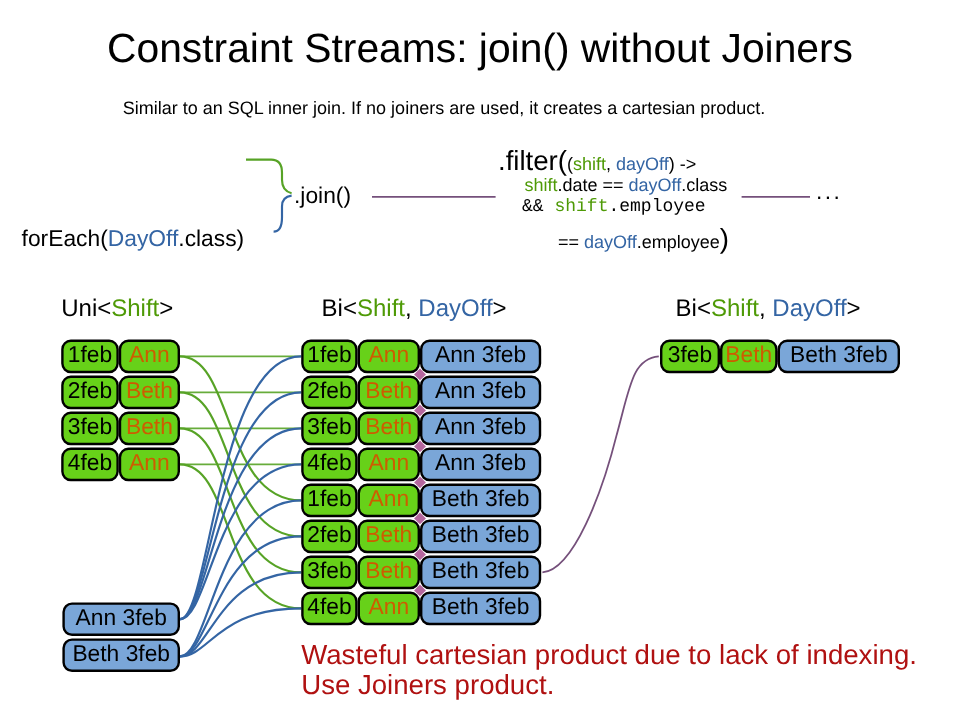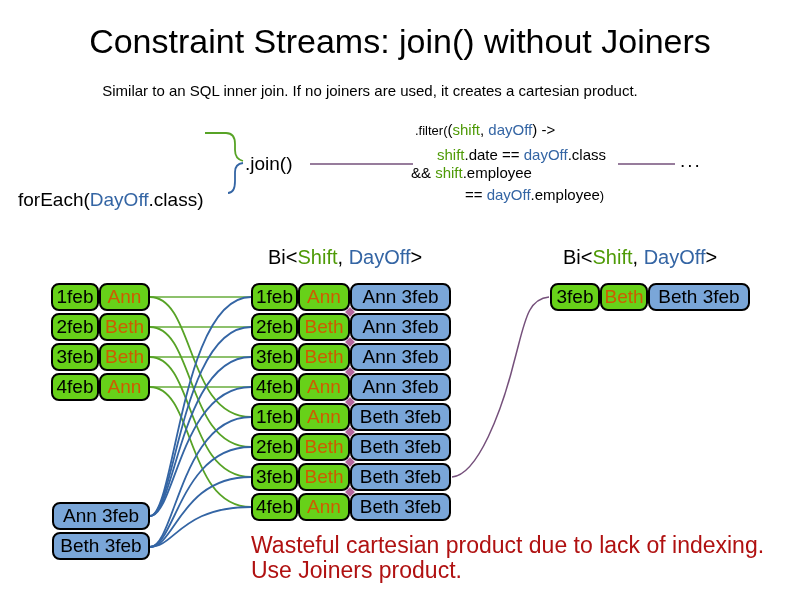--- a/index.html
+++ b/index.html
@@ -6,21 +6,21 @@
   body{font-family:"Liberation Sans", sans-serif; background:#fff;}
   #slide{position:relative;width:800px;height:600px;background:#fff;overflow:hidden;}
   .abs{position:absolute;white-space:nowrap;}
   #title{left:0;top:22px;width:800px;text-align:center;font-size:34px;color:#000;}
   #subtitle{left:0;top:64px;width:740px;text-align:center;font-size:15px;color:#000;margin-top:18px;}
   .code-big{font-size:19px;}
   .code-small{font-size:15px;}
   .seg-k{color:#000;}
   .seg-g{color:var(--code-green);}
   .seg-b{color:var(--code-blue);}
-  .seg-big{font-size:13px;}
+  .seg-big{font-size:23px;}
   .col-label{font-size:20px;}
   #svg-layer{position:absolute;left:0;top:0;z-index:0;pointer-events:none;}
   .ln-green{stroke:var(--line-green);stroke-width:1.8;fill:none;}
   .ln-green-straight{stroke:var(--line-green);stroke-width:1.5;fill:none;opacity:.9;}
   .ln-blue{stroke:var(--line-blue);stroke-width:1.8;fill:none;}
   .ln-purple{stroke:var(--purple-line);stroke-width:1.5;fill:none;}
   .diamond{fill:var(--diamond-pink);}
   .rows{position:absolute;z-index:1;}
   .row{display:flex;height:28px;margin-bottom:2px;}
   .cell{box-sizing:border-box;border:2px solid #000;border-radius:8px;display:flex;align-items:center;justify-content:center;font-size:19px;color:#000;}
@@ -80,24 +80,25 @@
     </g>
   </svg>
 
   <div id="title" class="abs">Constraint Streams: join() without Joiners</div>
   <div id="subtitle" class="abs">Similar to an SQL inner join. If no joiners are used, it creates a cartesian product.</div>
 
   <div class="abs code-big" style="left:18px;top:189px;"><span class="seg-k">forEach(</span><span class="seg-b">DayOff</span><span class="seg-k">.class)</span></div>
   <div class="abs code-big" style="left:245px;top:153px;">.join()</div>
   <div class="abs code-small" style="left:415px;top:121px;"><span class="seg-k seg-big">.filter(</span><span class="seg-k">(</span><span class="seg-g">shift</span><span class="seg-k">, </span><span class="seg-b">dayOff</span><span class="seg-k">) -&gt;</span></div>
   <div class="abs code-small" style="left:437px;top:146px;"><span class="seg-g">shift</span><span class="seg-k">.date == </span><span class="seg-b">dayOff</span><span class="seg-k">.class</span></div>
-  <div class="abs code-small" style="left:411px;top:164px;"><span class="seg-k">&amp;&amp; </span><span class="seg-g">shift</span><span class="seg-k">.employee</span></div>
+  <div class="abs code-small" style="left:435px;top:164px;font-family:Liberation Mono, monospace;"><span class="seg-k">&amp;&amp; </span><span class="seg-g">shift</span><span class="seg-k">.employee</span></div>
   <div class="abs code-small" style="left:465px;top:186px;"><span class="seg-k">== </span><span class="seg-b">dayOff</span><span class="seg-k">.employee</span><span class="seg-k seg-big">)</span></div>
   <div class="abs code-big" style="left:680px;top:150px;letter-spacing:2px;">...</div>
 
+  <div class="abs col-label" style="left:51px;top:246px;"><span class="seg-k">Uni&lt;</span><span class="seg-g">Shift</span><span class="seg-k">&gt;</span></div>
   <div class="abs col-label" style="left:268px;top:246px;"><span class="seg-k">Bi&lt;</span><span class="seg-g">Shift</span><span class="seg-k">, </span><span class="seg-b">DayOff</span><span class="seg-k">&gt;</span></div>
   <div class="abs col-label" style="left:563px;top:246px;"><span class="seg-k">Bi&lt;</span><span class="seg-g">Shift</span><span class="seg-k">, </span><span class="seg-b">DayOff</span><span class="seg-k">&gt;</span></div>
 
   <div id="uni-shift-rows" class="rows" style="left:51px;top:283px;">
   <div class="row">
     <div class="cell date">1feb</div>
     <div class="cell name">Ann</div>
   </div>
 
   <div class="row">

